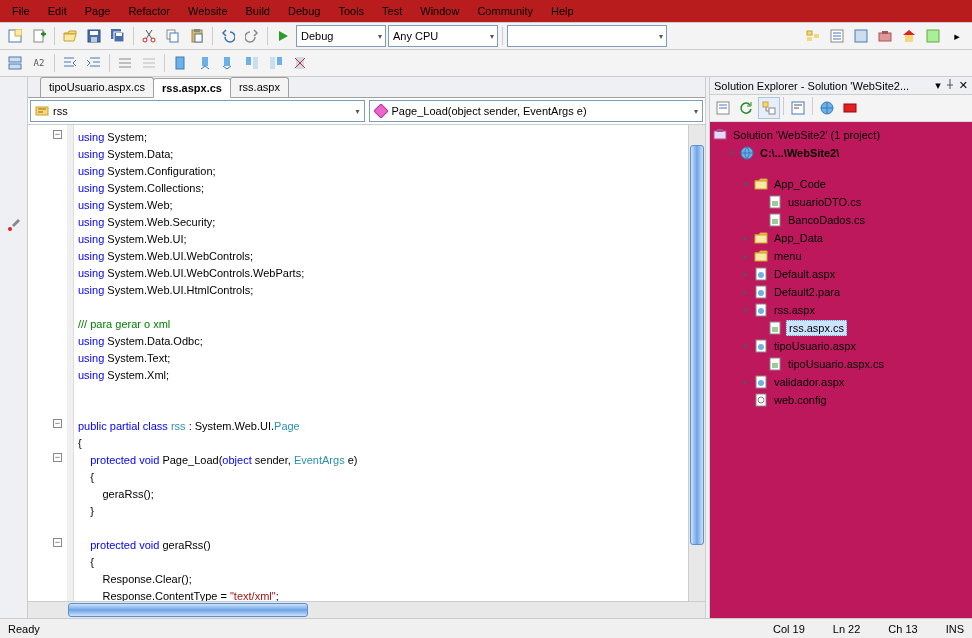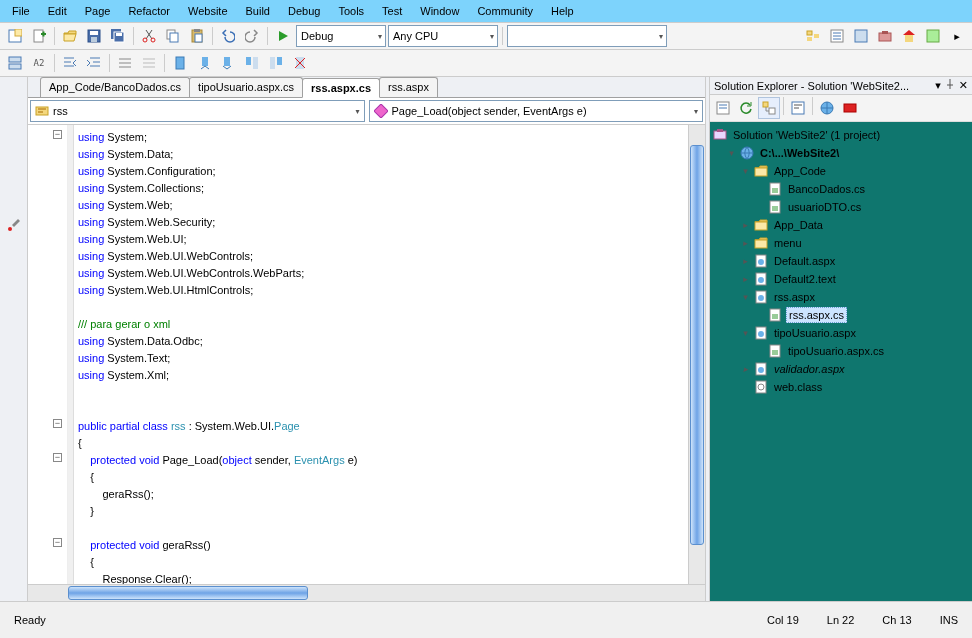--- a/index.html
+++ b/index.html
@@ -1,17 +1,17 @@
 <!DOCTYPE html>
 <html><head>
 <meta charset="utf-8">
 <style>
 * { margin:0; padding:0; box-sizing:border-box; font-family:Tahoma,Verdana,sans-serif; font-size:11px; }
 body { background:#fff; width:972px; height:638px; overflow:hidden; display:flex; flex-direction:column; }
-.menubar { display:flex; background:#7dd3fc; border-bottom:1px solid #ccc; padding:2px 4px; gap:2px; }
+.menubar { display:flex; background:#b91c1c; border-bottom:1px solid #ccc; padding:2px 4px; gap:2px; }
 .menubar span { padding:3px 8px; cursor:pointer; }
 .toolbar { display:flex; align-items:center; background:#f4f4f4; border-bottom:1px solid #ccc; padding:2px 4px; gap:2px; }
 .tbtn { width:22px; height:22px; display:flex; align-items:center; justify-content:center; cursor:pointer; border:1px solid transparent; }
 .sep { width:1px; height:18px; background:#ccc; margin:0 2px; }
 .dd { display:flex; align-items:center; height:22px; border:1px solid #7f9db9; background:#fff; padding:0 16px 0 4px; position:relative; min-width:80px; }
 .dd::after { content:"▾"; position:absolute; right:3px; font-size:8px; color:#555; }
 svg { display:block; }
 .main { flex:1; display:flex; overflow:hidden; }
 .left-gutter { width:28px; background:#eef0f4; border-right:1px solid #ccc; display:flex; flex-direction:column; align-items:center; padding-top:140px; }
 .editor-area { flex:1; display:flex; flex-direction:column; overflow:hidden; }
@@ -32,29 +32,29 @@
 .com { color:#008000; }
 .fold { display:inline-block; width:9px; height:9px; border:1px solid #888; text-align:center; line-height:7px; font-size:9px; color:#555; background:#fff; margin-right:3px; }
 .vscroll { width:17px; background:#e8e8e8; border-left:1px solid #ccc; position:relative; }
 .vthumb { position:absolute; left:1px; right:1px; top:20px; height:400px; background:linear-gradient(90deg,#cde3fb,#6ea3e6,#cde3fb); border:1px solid #5b8fce; border-radius:3px; }
 .hscroll { height:17px; background:#e8e8e8; border-top:1px solid #ccc; position:relative; }
 .hthumb { position:absolute; top:1px; bottom:1px; left:40px; width:240px; background:linear-gradient(#cde3fb,#6ea3e6,#cde3fb); border:1px solid #5b8fce; border-radius:3px; }
 .splitter { width:5px; background:#eef0f4; cursor:ew-resize; border-left:1px solid #ccc; border-right:1px solid #ccc; }
 .explorer { width:262px; background:#f4f4f4; display:flex; flex-direction:column; }
 .ex-title { display:flex; align-items:center; justify-content:space-between; padding:2px 4px; background:#eef0f4; border-bottom:1px solid #ccc; }
 .ex-tools { display:flex; padding:2px; border-bottom:1px solid #ddd; gap:1px; }
-.tree { flex:1; background:#0f766e; padding:4px 2px; overflow:auto; }
+.tree { flex:1; background:#be185d; padding:4px 2px; overflow:auto; }
 .tn { display:flex; align-items:center; padding:1px 0; cursor:pointer; white-space:nowrap; }
 .tn .lbl { padding:1px 2px; }
 .tn .lbl.sel { background:#cce4ff; border:1px dotted #6a9ed2; }
 .tw { display:inline-block; width:11px; height:11px; margin-right:2px; text-align:center; line-height:11px; font-size:9px; color:#555; }
 .tw.exp::before { content:"▾"; }
 .tw.col::before { content:"▸"; }
 .ic { width:16px; height:16px; margin-right:3px; display:inline-flex; align-items:center; justify-content:center; }
-.status { display:flex; justify-content:space-between; align-items:center; background:#f0f0f0; border-top:1px solid #ccc; padding:2px 14px; height:37px; }
+.status { display:flex; justify-content:space-between; align-items:center; background:#f0f0f0; border-top:1px solid #ccc; padding:2px 8px; height:20px; }
 .status-right { display:flex; gap:28px; }
 </style>
 </head>
 <body>
 
 <div class="menubar" id="menubar">
     <span>File</span>
     <span>Edit</span>
     <span>Page</span>
     <span>Refactor</span>
@@ -264,21 +264,20 @@
     <div style="transform:rotate(0);">
         <svg width="16" height="16">
           <path d="M12 2l2 2-6 6-2-2z" fill="#888"></path>
           <circle cx="4" cy="12" r="2" fill="#d22"></circle>
         </svg>
       </div>
   </div>
 
   <div class="editor-area">
     <div class="tabs" id="tabs">
-        <div class="tab">App_Code/BancoDados.cs</div>
         <div class="tab">tipoUsuario.aspx.cs</div>
         <div class="tab active">rss.aspx.cs</div>
         <div class="tab">rss.aspx</div>
       </div>
     <div class="combos">
       <div class="combo">
         <svg width="14" height="14" style="margin-right:4px">
             <rect x="1" y="3" width="12" height="8" fill="#f4d77e" stroke="#c9a227"></rect>
             <path d="M3 5h8M3 8h5" stroke="#a66a00"></path>
           </svg>
@@ -401,49 +400,49 @@
         <div class="tn" style="padding-left: 14px; text-align: center;">
           <span class="tw exp"></span>
           <span class="ic">
             <svg width="14" height="14">
               <circle cx="7" cy="7" r="6" fill="#6bb1e8" stroke="#3a7ab5"></circle>
               <path d="M1 7h12M7 1a10 10 0 0 1 0 12M7 1a10 10 0 0 0 0 12" fill="none" stroke="#3a7ab5"></path>
             </svg>
           </span>
           <span class="lbl"><b>C:\...\WebSite2\</b></span>
         </div>
-        <div class="tn" style="padding-left: 28px;">
+        <div class="tn" style="padding-left: 28px; margin-top: 13px;">
           <span class="tw exp"></span>
           <span class="ic">
             <svg width="14" height="14">
               <path d="M1 4h4l1-2h7v2H1z" fill="#f4d77e" stroke="#c9a227"></path>
               <rect x="1" y="4" width="12" height="8" fill="#fce9a8" stroke="#c9a227"></rect>
             </svg>
           </span>
           <span class="lbl">App_Code</span>
         </div>
         <div class="tn" style="padding-left: 42px;">
           <span class="tw"></span>
           <span class="ic">
             <svg width="14" height="14">
               <rect x="2" y="1" width="10" height="12" fill="#fff" stroke="#888"></rect>
               <rect x="4" y="6" width="6" height="5" fill="#9c9"></rect>
             </svg>
           </span>
-          <span class="lbl">BancoDados.cs</span>
+          <span class="lbl">usuarioDTO.cs</span>
         </div>
         <div class="tn" style="padding-left: 42px;">
           <span class="tw"></span>
           <span class="ic">
             <svg width="14" height="14">
               <rect x="2" y="1" width="10" height="12" fill="#fff" stroke="#888"></rect>
               <rect x="4" y="6" width="6" height="5" fill="#9c9"></rect>
             </svg>
           </span>
-          <span class="lbl">usuarioDTO.cs</span>
+          <span class="lbl">BancoDados.cs</span>
         </div>
         <div class="tn" style="padding-left: 28px;">
           <span class="tw col"></span>
           <span class="ic">
             <svg width="14" height="14">
               <path d="M1 4h4l1-2h7v2H1z" fill="#f4d77e" stroke="#c9a227"></path>
               <rect x="1" y="4" width="12" height="8" fill="#fce9a8" stroke="#c9a227"></rect>
             </svg>
           </span>
           <span class="lbl">App_Data</span>
@@ -469,21 +468,21 @@
           <span class="lbl">Default.aspx</span>
         </div>
         <div class="tn" style="padding-left: 28px;">
           <span class="tw col"></span>
           <span class="ic">
             <svg width="14" height="14">
               <rect x="2" y="1" width="10" height="12" fill="#fff" stroke="#888"></rect>
               <circle cx="7" cy="8" r="3" fill="#6bb1e8"></circle>
             </svg>
           </span>
-          <span class="lbl">Default2.text</span>
+          <span class="lbl">Default2.para</span>
         </div>
         <div class="tn" style="padding-left: 28px;">
           <span class="tw exp"></span>
           <span class="ic">
             <svg width="14" height="14">
               <rect x="2" y="1" width="10" height="12" fill="#fff" stroke="#888"></rect>
               <circle cx="7" cy="8" r="3" fill="#6bb1e8"></circle>
             </svg>
           </span>
           <span class="lbl">rss.aspx</span>
@@ -511,39 +510,39 @@
         <div class="tn" style="padding-left: 42px;">
           <span class="tw"></span>
           <span class="ic">
             <svg width="14" height="14">
               <rect x="2" y="1" width="10" height="12" fill="#fff" stroke="#888"></rect>
               <rect x="4" y="6" width="6" height="5" fill="#9c9"></rect>
             </svg>
           </span>
           <span class="lbl">tipoUsuario.aspx.cs</span>
         </div>
-        <div class="tn" style="padding-left: 28px; font-style: italic;">
+        <div class="tn" style="padding-left: 28px;">
           <span class="tw col"></span>
           <span class="ic">
             <svg width="14" height="14">
               <rect x="2" y="1" width="10" height="12" fill="#fff" stroke="#888"></rect>
               <circle cx="7" cy="8" r="3" fill="#6bb1e8"></circle>
             </svg>
           </span>
           <span class="lbl">validador.aspx</span>
         </div>
         <div class="tn" style="padding-left: 28px;">
           <span class="tw"></span>
           <span class="ic">
             <svg width="14" height="14">
               <rect x="2" y="1" width="10" height="12" fill="#fff" stroke="#888"></rect>
               <circle cx="7" cy="7" r="3" fill="none" stroke="#888"></circle>
             </svg>
           </span>
-          <span class="lbl">web.class</span>
+          <span class="lbl">web.config</span>
         </div>
       </div>
   </div>
 </div>
 
 <div class="status">
   <span>Ready</span>
   <div class="status-right">
     <span>Col 19</span>
     <span>Ln 22</span>

